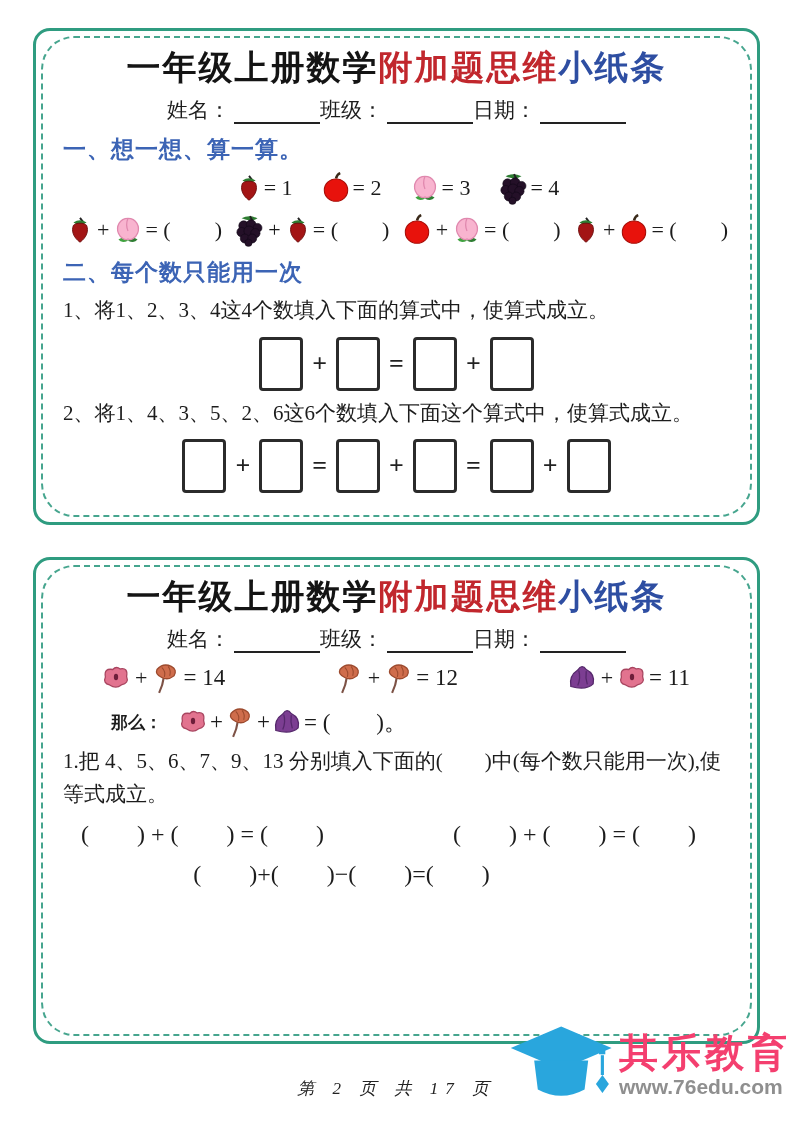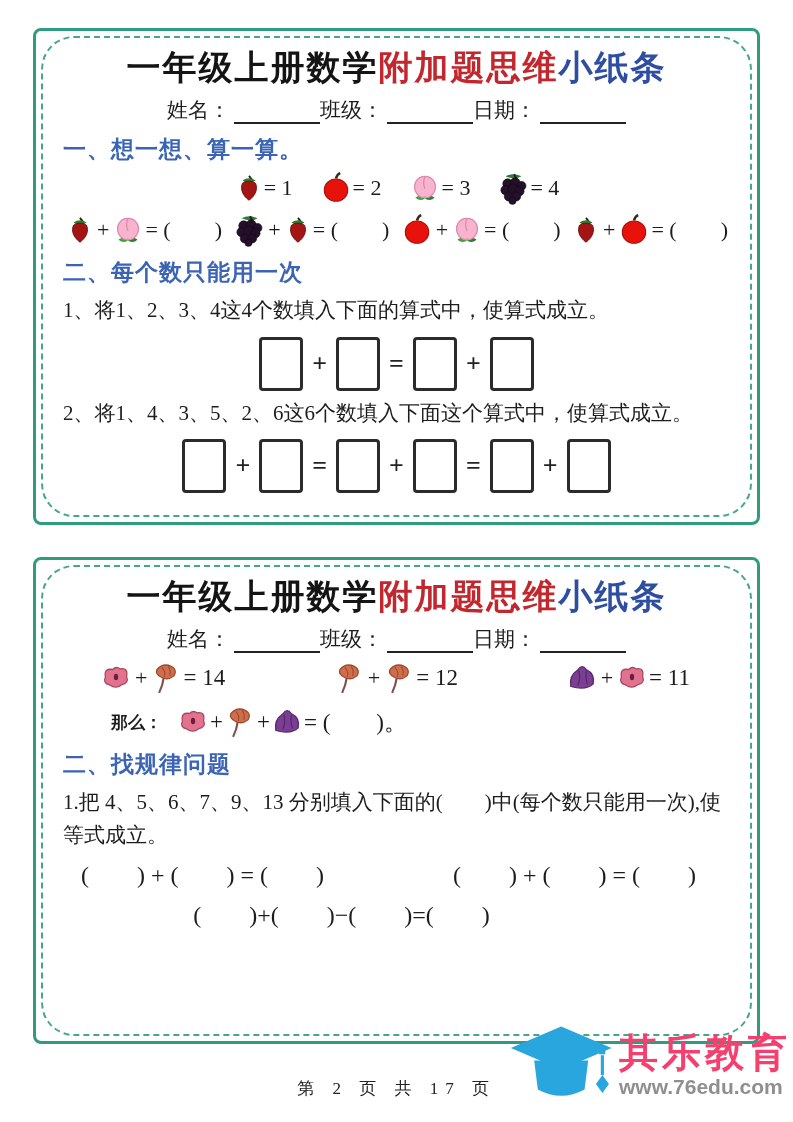--- a/index.html
+++ b/index.html
@@ -4,21 +4,21 @@
 <style>
   * { margin:0; padding:0; box-sizing:border-box; }
   html,body { background:#ffffff; }
   #page {
     position:relative; width:793px; height:1122px; background:#ffffff;
     font-family:"Liberation Serif","DejaVu Serif",serif; color:#1c1c1c; overflow:hidden;
   }
   
   .card {
     margin:28px 33px 0; height:497px;
-    border:3px solid #2f9c80; border-radius:8px; padding:5px;
+    border:3px solid #2f9c80; border-radius:17px; padding:5px;
     background:#fff;
   }
   .card.second { margin-top:32px; height:487px; }
   .card-inner {
     width:100%; height:100%;
     border:2px dashed #46a58e; border-radius:33px;
     padding:4px 20px 0;
   }
   .title { text-align:center; font-size:34px; font-weight:bold; letter-spacing:2px; line-height:1.3; margin-top:4px; }
   .t-black { color:#141414; } .t-red { color:#c1272d; } .t-blue { color:#2e4ea2; }
@@ -42,21 +42,21 @@
   
   .flower-row { display:flex; justify-content:space-between; align-items:center; margin-top:8px; padding:0 40px 0 36px; }
   .flower-row .feq, .so-row { font-size:23px; }
   .so-row { display:flex; align-items:center; margin:10px 0 0 48px; }
   .so-label { font-size:17px; font-weight:bold; margin-right:14px; }
   .paren-row { display:flex; justify-content:space-between; font-size:24px; padding:0 34px 0 18px; margin-top:8px; white-space:nowrap; }
   .paren-row.single { justify-content:center; padding:0; margin-right:110px; }
   
   .footer {
     position:absolute; left:0; right:0; bottom:22px; text-align:center;
-    font-size:17px; letter-spacing:7px; color:#222;
+    font-size:17px; letter-spacing:7px; color:#222;font-style:italic;
   }
   .logo { position:absolute; right:2px; bottom:8px; display:flex; align-items:center; z-index:5; }
   .cap { width:108px; height:96px; margin-right:2px; }
   .logo-text { display:flex; flex-direction:column; align-items:flex-start; }
   .brand { font-size:39px; font-weight:bold; color:#f43f6f; letter-spacing:4px; line-height:1.05; font-family:"Liberation Sans",sans-serif; }
   .site { font-size:21px; font-weight:bold; color:#8f8f8f; font-family:"Liberation Sans",sans-serif; margin-top:2px; }
   svg { display:block; }
 </style>
 </head>
 <body>
@@ -310,21 +310,20 @@
           <svg class="icon">
             <use href="#tulip"></use>
           </svg>
           <span class="op">+</span>
           <svg class="icon">
             <use href="#iris"></use>
           </svg>
         <span>= (　　)。</span>
       </div>
 
-      <h2 class="sec">二、找规律问题</h2>
 
       <p class="q">1.把 4、5、6、7、9、13 分别填入下面的(　　)中(每个数只能用一次),使等式成立。</p>
 
       <div class="paren-row">
         <span>(　　) + (　　) = (　　)</span>
         <span>(　　) + (　　) = (　　)</span>
       </div>
 
 
       <div class="paren-row single">

